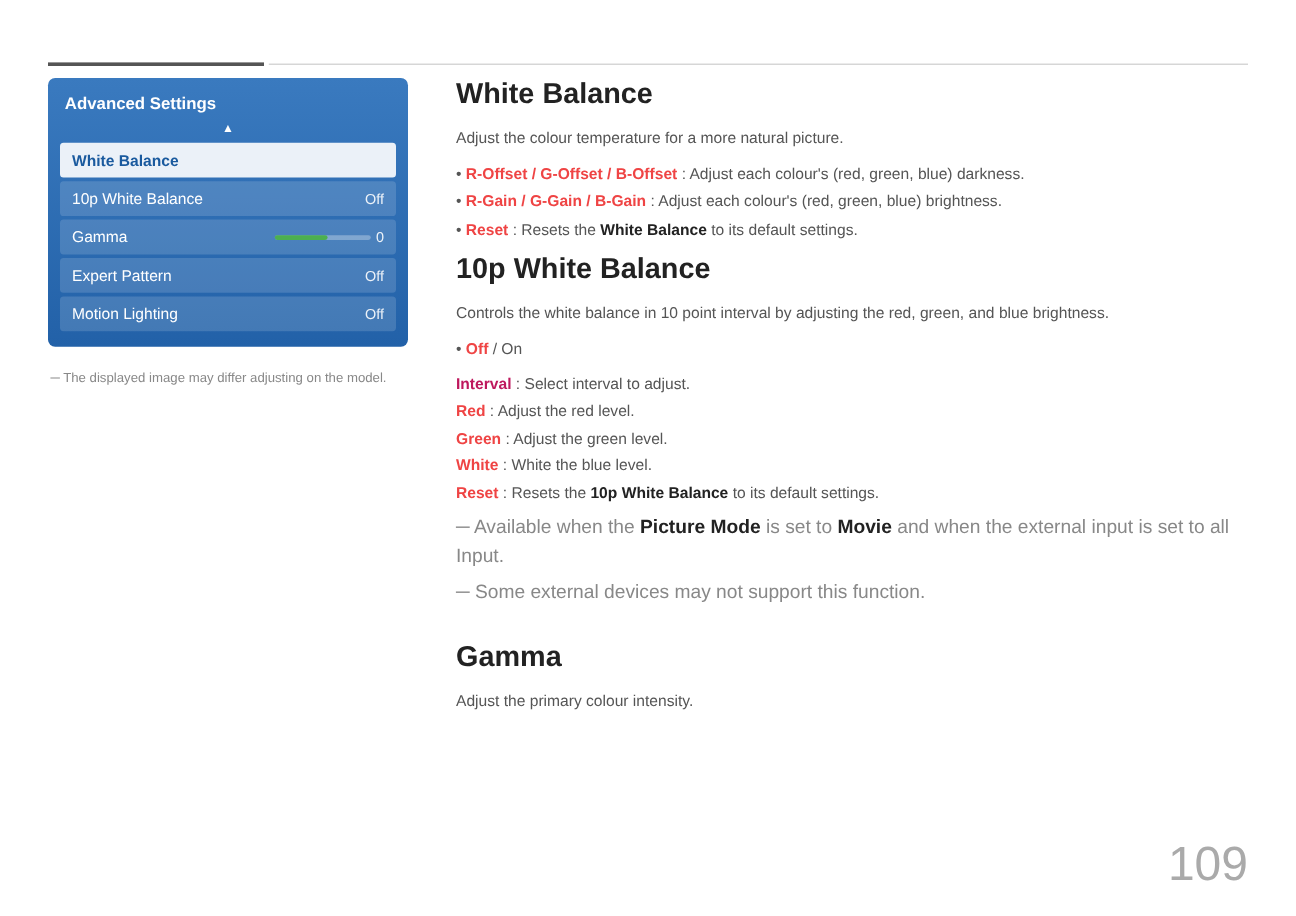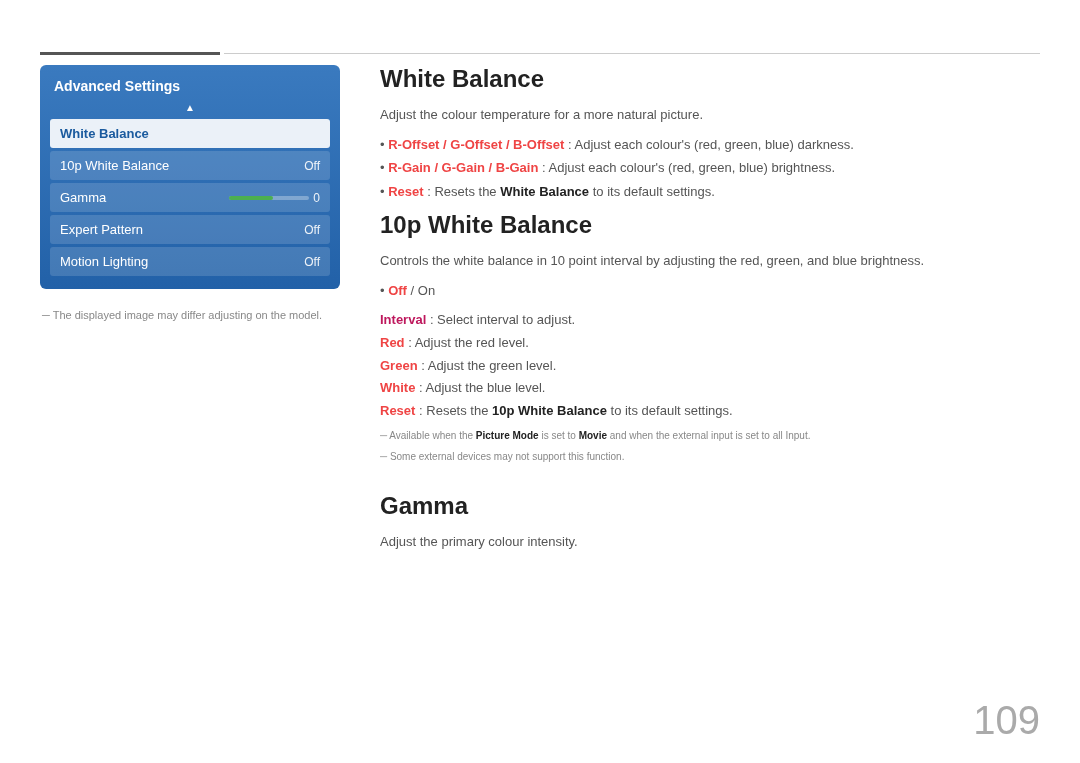--- a/index.html
+++ b/index.html
@@ -195,21 +195,21 @@
       line-height: 1.6;
       margin-bottom: 2px;
     }
 
     .sub-line .label-bold {
       font-weight: bold;
       color: #be185d;
     }
 
     .note-line {
-      font-size: 10px;
+      font-size: 16px;
       color: #888;
       margin-top: 6px;
       line-height: 1.5;
     }
 
     .note-line::before {
       content: '─ ';
     }
 
     
@@ -306,21 +306,21 @@
     <p class="sub-line">
       <span class="highlight-orange-bold">Red</span>
       <span>: Adjust the red level.</span>
     </p>
     <p class="sub-line">
       <span class="highlight-orange-bold">Green</span>
       <span>: Adjust the green level.</span>
     </p>
     <p class="sub-line">
       <span class="highlight-orange-bold">White</span>
-      <span>: Adjust the blue level.</span>
+      <span>: White the blue level.</span>
     </p>
     <p class="sub-line">
       <span class="highlight-orange-bold">Reset</span>
       <span>: Resets the </span>
       <span class="highlight-bold">10p White Balance</span>
       <span> to its default settings.</span>
     </p>
   </div>
 
   <p class="note-line">

